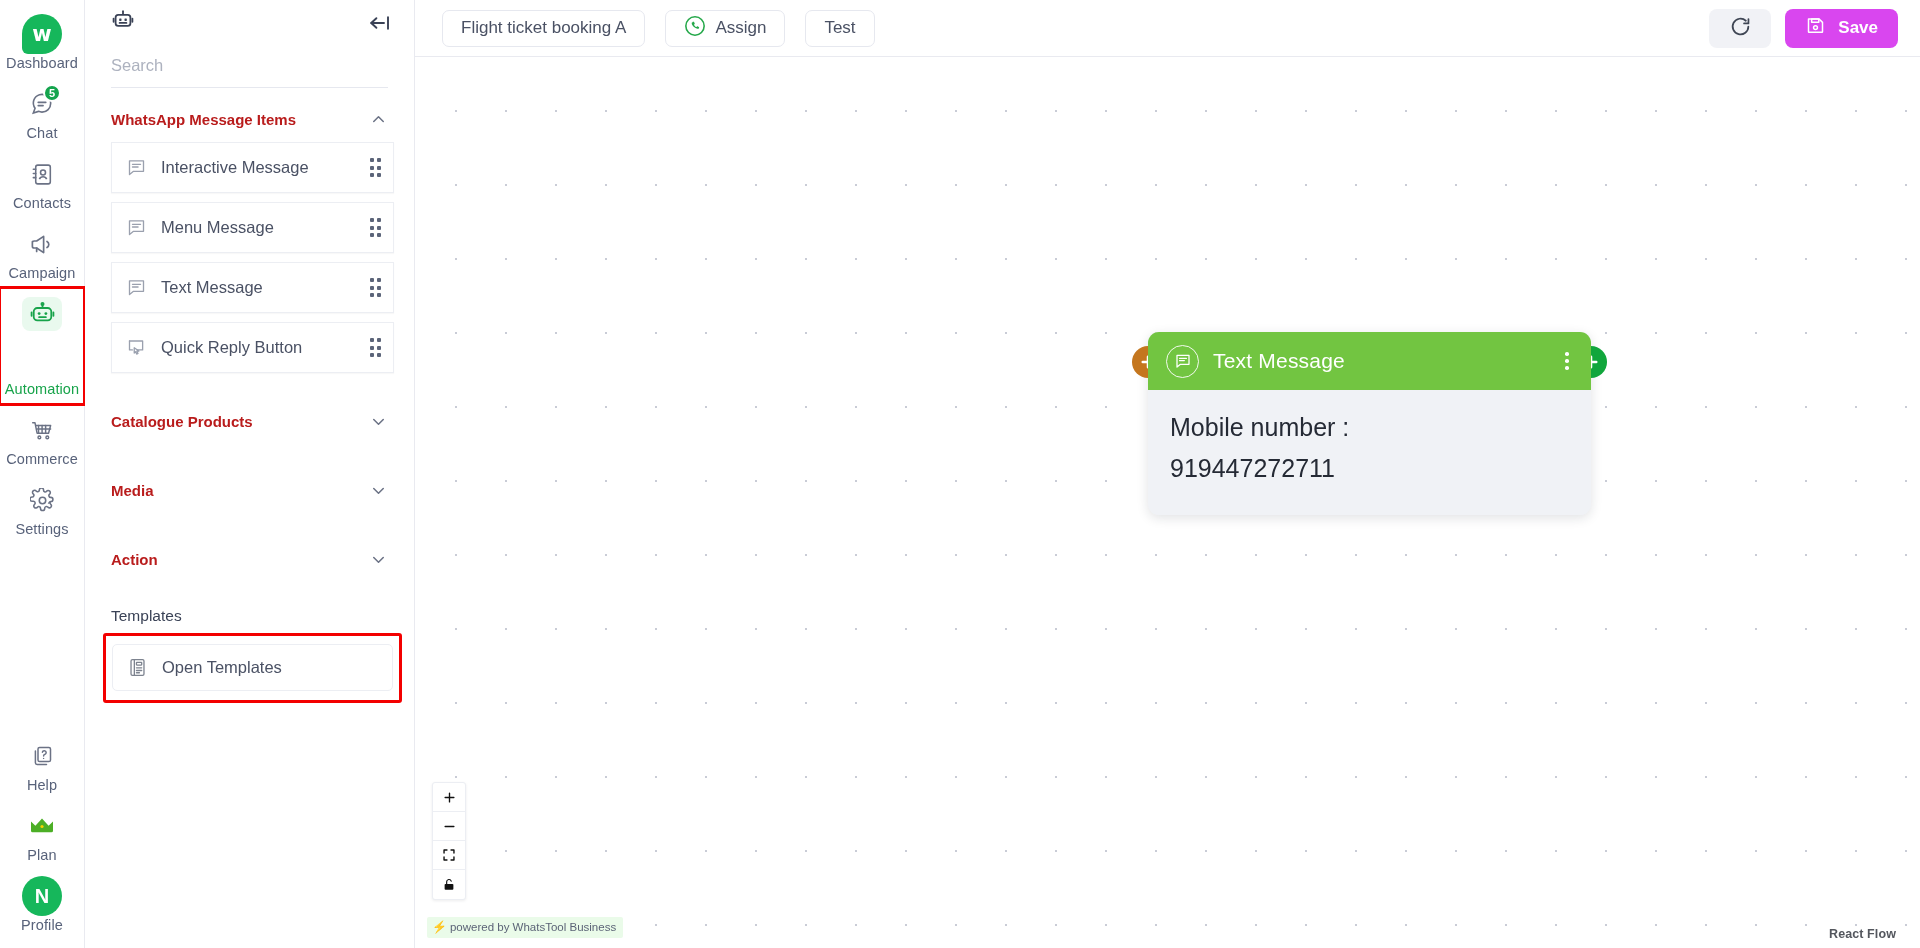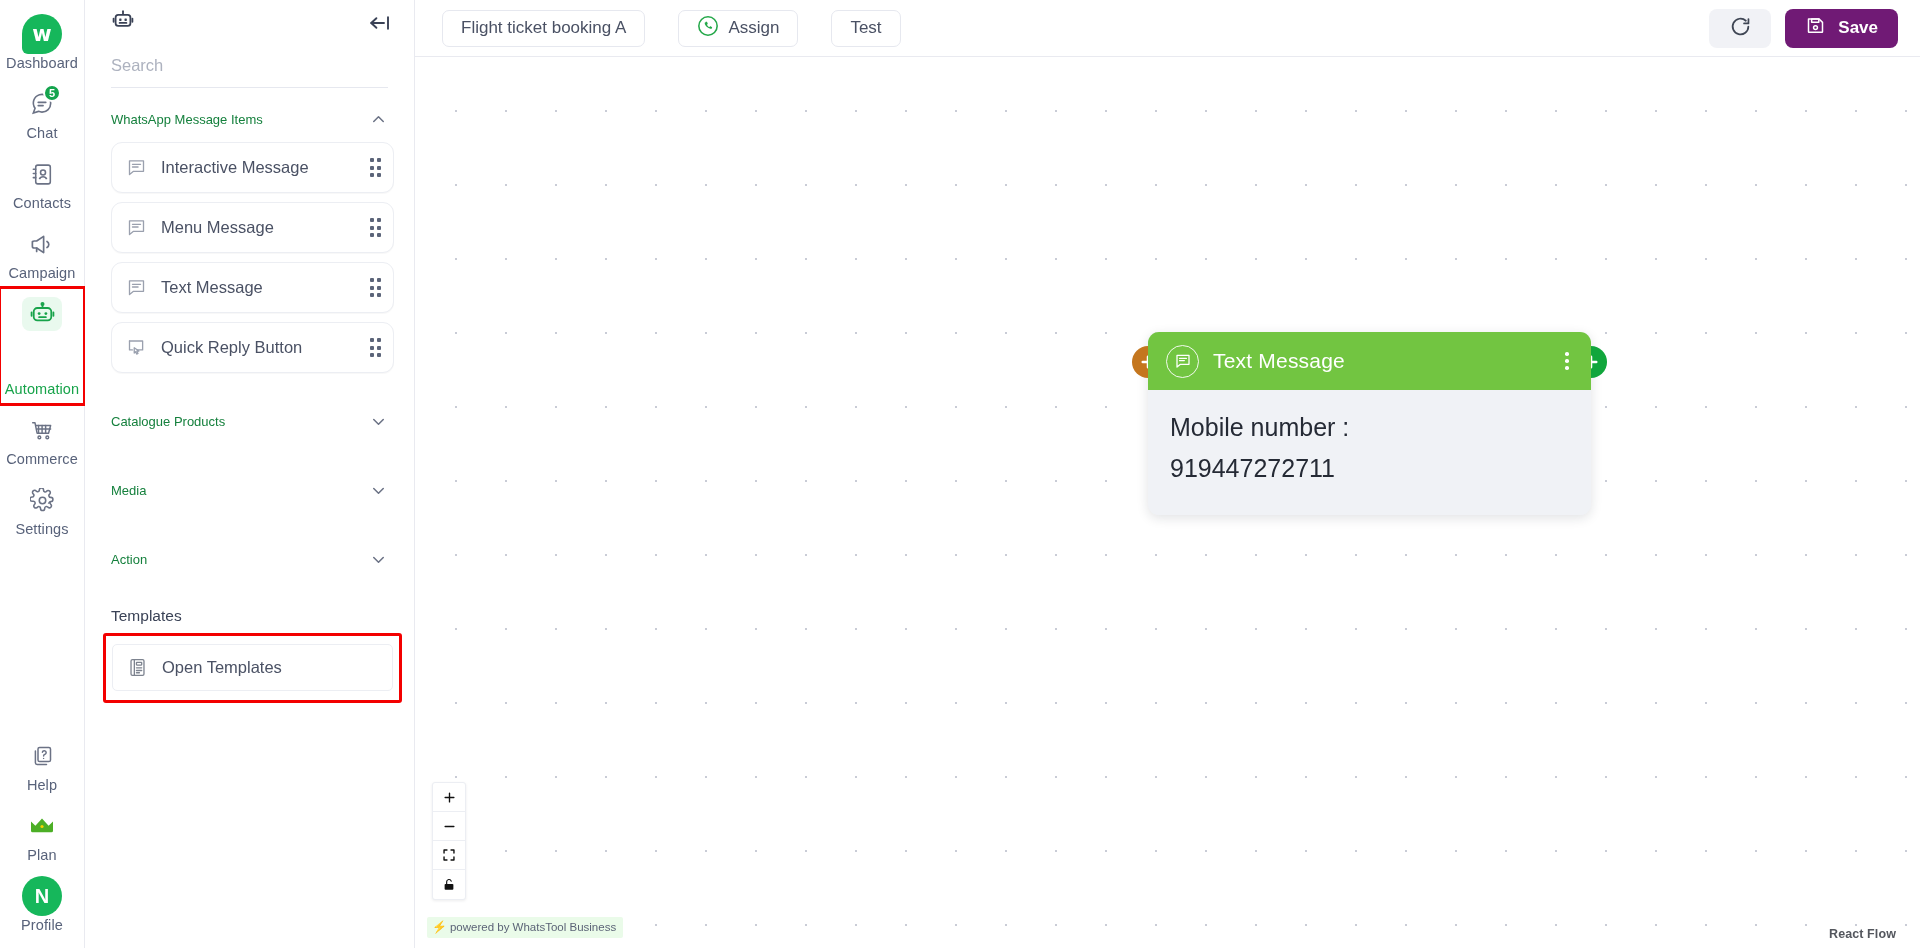--- a/index.html
+++ b/index.html
@@ -92,28 +92,28 @@
     background: transparent;
   }
   .search-input::placeholder { color: #adb2bf; }
 
   .panel-body { flex: 1; overflow: hidden; padding-top: 6px; }
   .group-head {
     display: flex; align-items: center; justify-content: space-between;
     padding: 16px 26px 13px;
     cursor: pointer;
   }
-  .group-title { font-size: 13px; color: #15803d; }
+  .group-title { font-size: 15px; color: #b91c1c; font-weight: bold; }
   .chev { color: #6b7285; display: flex; }
 
   .item-row {
     margin: 0 20px 9px 26px;
     height: 51px;
     border: 1px solid #eceef3;
-    border-radius: 11px;
+    border-radius: 0;
     background: #fff;
     display: flex; align-items: center;
     padding: 0 12px 0 14px;
     cursor: grab;
     box-shadow: 0 1px 1px rgba(20,25,40,.03);
   }
   .item-ico { color: #9aa0ae; display: flex; flex: 0 0 auto; }
   .item-label {
     font-size: 16.5px; color: #4a5164; margin-left: 14px; flex: 1;
   }
@@ -142,33 +142,33 @@
   .main { flex: 1; display: flex; flex-direction: column; position: relative; min-width: 0; }
   .topbar {
     height: 57px; flex: 0 0 57px;
     background: #fff; border-bottom: 1px solid #e9eaf0;
     display: flex; align-items: center; padding: 0 22px 0 27px;
     position: relative; z-index: 5;
   }
   .pill {
     height: 37px; border: 1px solid #e6e8ef; border-radius: 7px;
     background: #fff; display: flex; align-items: center; gap: 9px;
-    padding: 0 18px; margin-right: 33px;
+    padding: 0 18px; margin-right: 20px;
     font-size: 17px; color: #4a5164; cursor: pointer;
     font-family: "Liberation Sans", sans-serif;
     white-space: nowrap;
   }
   .spacer { flex: 1; }
   .icon-btn {
     width: 62px; height: 39px; border-radius: 8px; background: #f1f2f6;
     display: flex; align-items: center; justify-content: center;
     color: #4a5164; cursor: pointer; margin-right: 14px;
   }
   .save-btn {
-    height: 39px; background: #701a75; color: #fff;
+    height: 39px; background: #d946ef; color: #fff;
     border-radius: 8px; display: flex; align-items: center; gap: 12px;
     padding: 0 20px; font-size: 17px; font-weight: 600; cursor: pointer;
   }
 
   
   .canvas {
     flex: 1; position: relative; background: #fff;
     background-image: radial-gradient(#c9ccd6 1.1px, transparent 1.1px);
     background-size: 50px 74px;
     background-position: 16px 17px;

